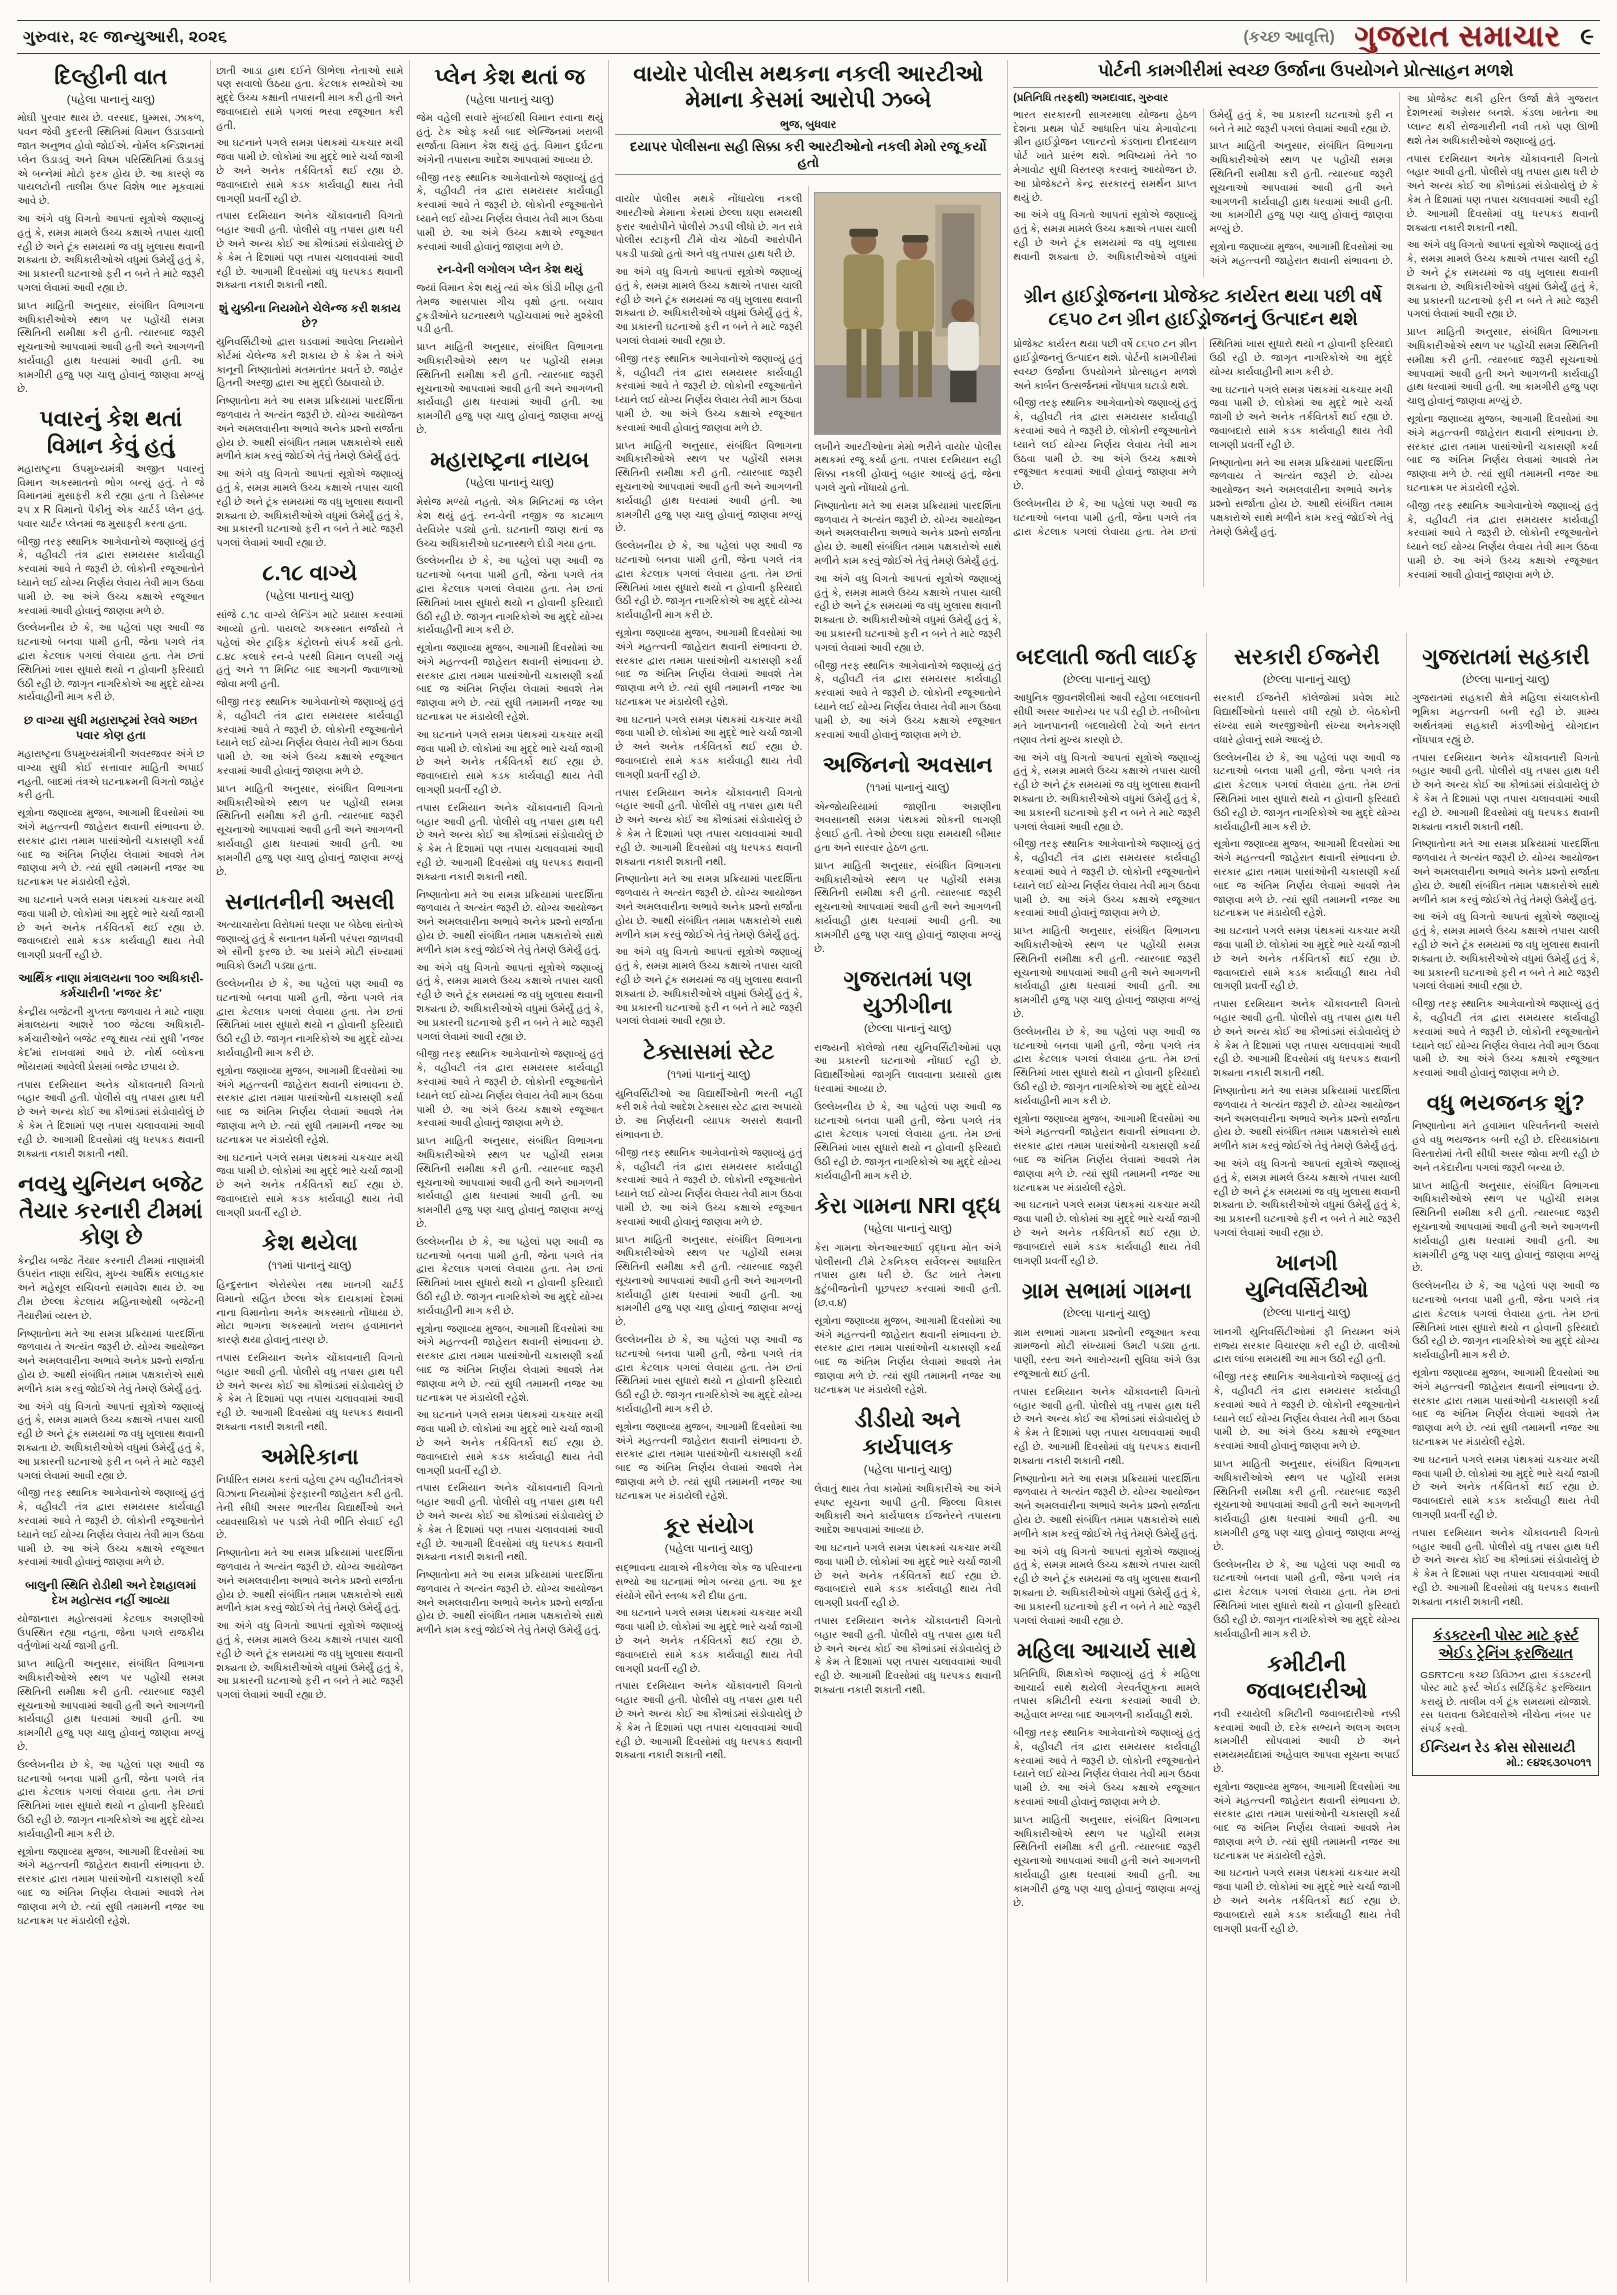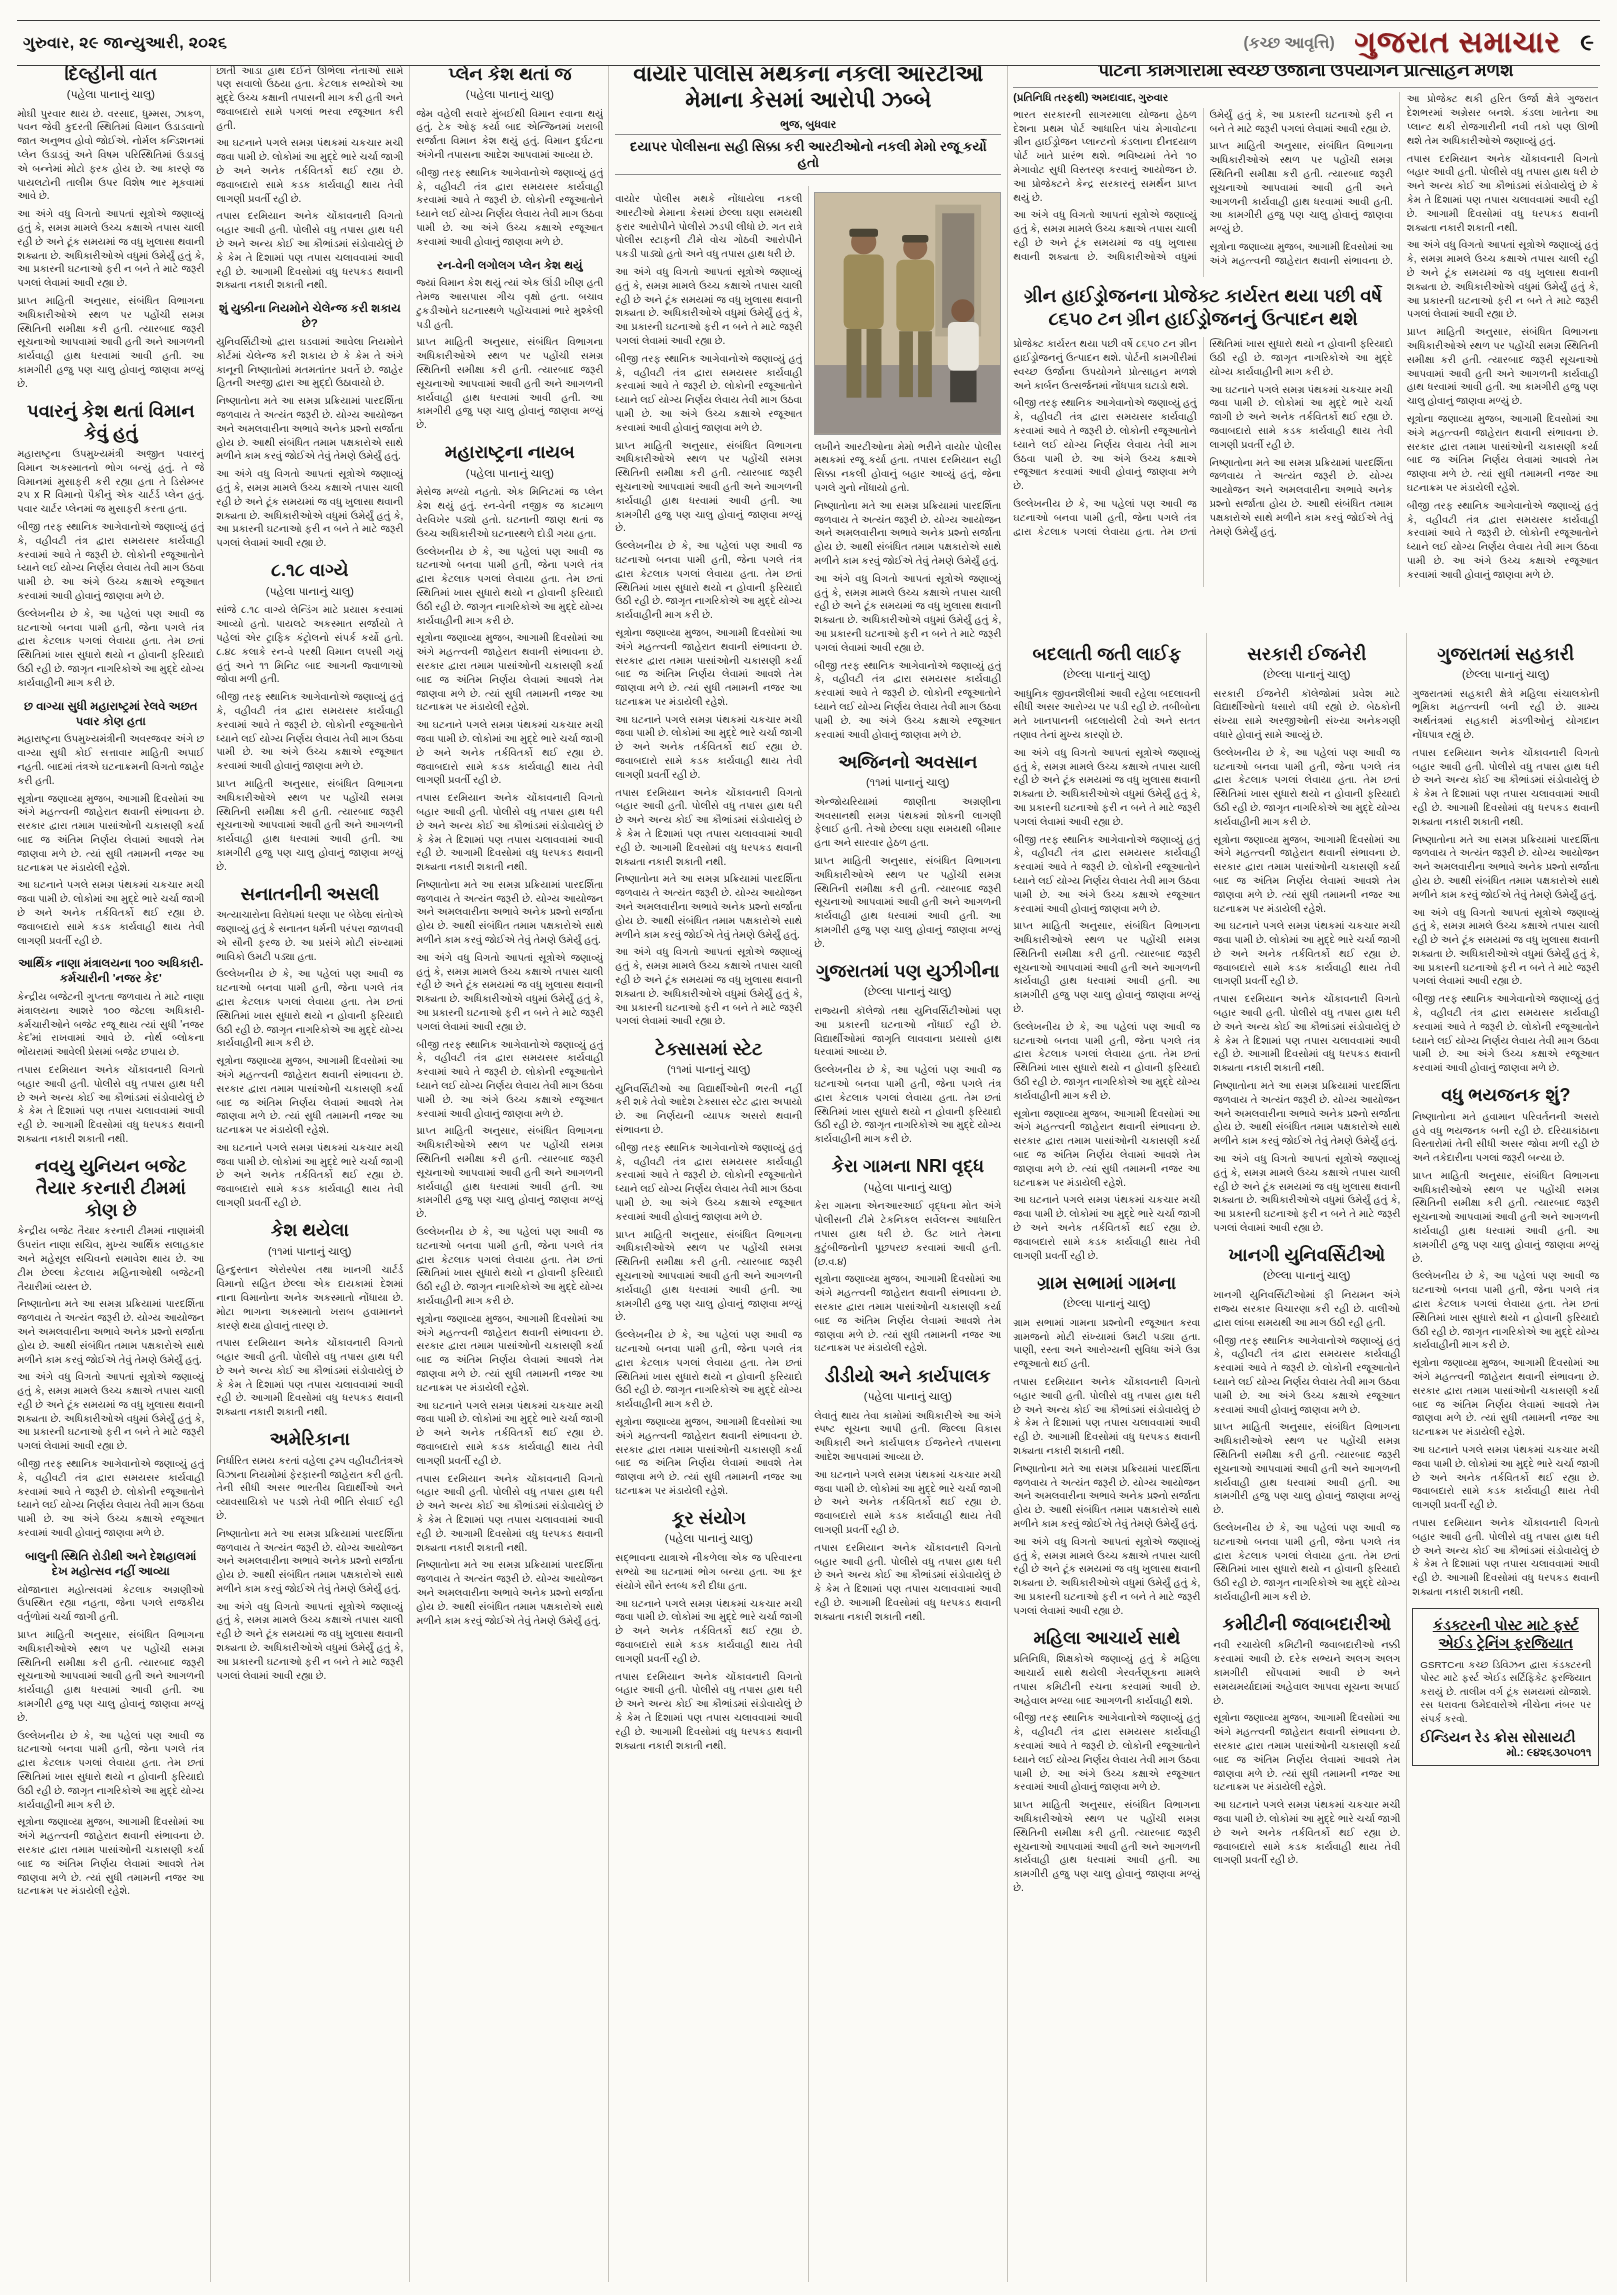--- a/index.html
+++ b/index.html
@@ -5,21 +5,21 @@
   html,body{margin:0;padding:0;}
   body{
     width:1617px;height:2295px;
     background:#f3f1ec;
     font-family:"Liberation Sans","DejaVu Sans",sans-serif;
     color:#161616;
   }
   .page{position:relative;width:1617px;height:2295px;background:#fbfaf6;overflow:hidden;}
   
   .topbar{
-    position:absolute;top:19.6px;left:17.3px;right:17.3px;height:46px;
+    position:absolute;top:19.6px;left:17.3px;right:17.3px;height:34px;
     border-top:1.2px solid #3a3a3a;border-bottom:1.2px solid #3a3a3a;
     display:flex;align-items:center;justify-content:space-between;
     padding:0 5.8px;box-sizing:border-box;background:#fbfaf6;z-index:5;
   }
   .topbar .date{font-size:16px;font-weight:bold;letter-spacing:0.3px;}
   .topbar .rgt{display:flex;align-items:center;gap:19.6px;}
   .edition{font-size:15.6px;font-weight:bold;color:#737373;}
   .masthead{font-size:30px;font-weight:bold;color:#8b1e1e;letter-spacing:0.6px;
     text-shadow:0.6px 0.6px 0 #d8b5b5;}
   .pageno{font-size:23px;font-weight:bold;}
@@ -27,21 +27,21 @@
   .content{position:absolute;top:60px;left:17.3px;width:1583px;height:2222px;}
   .vline{position:absolute;top:0;bottom:0;width:0.6px;background:#c6c3bc;z-index:0;}
   .col{
     position:absolute;top:0;width:187px;height:2222px;overflow:hidden;z-index:1;
     box-sizing:border-box;
   }
   .c1{left:0;}   .c2{left:199px;} .c3{left:399px;} .c4{left:598px;padding-top:132px;}
   .c5{left:797px;padding-top:132px;} .c6{left:996px;padding-top:580px;}
   .c7{left:1196px;padding-top:580px;} .c8{left:1395px;padding-top:580px;}
   
-  .h{font-size:18px;font-weight:bold;text-align:center;line-height:1.22;margin:10.4px 0 2.3px;}
+  .h{font-size:22px;font-weight:bold;text-align:center;line-height:1.22;margin:10.4px 0 2.3px;}
   .h.first{margin-top:3.5px;}
   .cont{font-size:11px;text-align:center;margin:0 0 5.8px;}
   .sub{font-size:11.6px;font-weight:bold;text-align:center;line-height:1.3;margin:8px 0 4.6px;}
   p.t{font-size:10px;line-height:1.38;text-align:justify;margin:0 0 4px;
       -webkit-hyphens:auto;hyphens:auto;}
   
   .rto-head{
     position:absolute;left:598px;top:0;width:386px;height:126px;z-index:2;
     background:#fbfaf6;box-sizing:border-box;overflow:hidden;
   }

